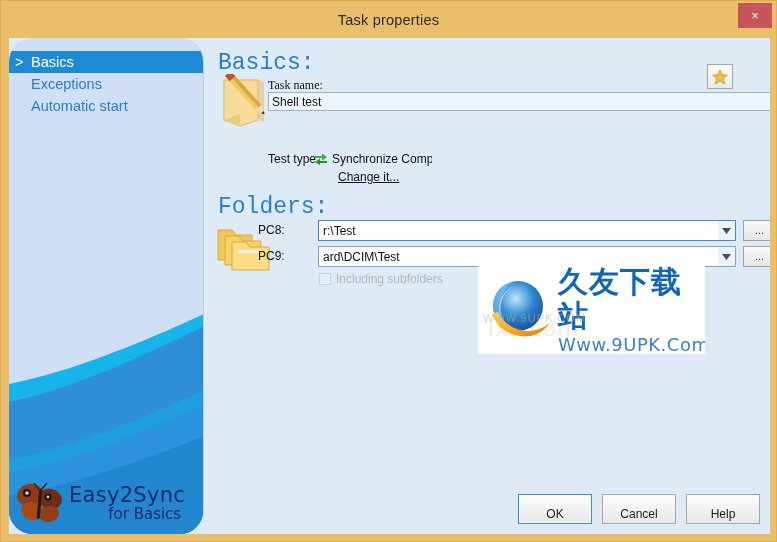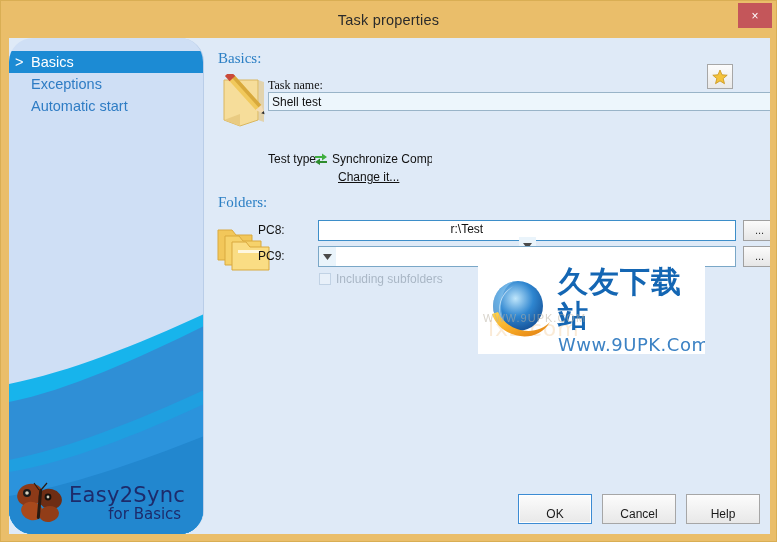--- a/index.html
+++ b/index.html
@@ -127,23 +127,23 @@
   
   #content {
     position: relative;
     flex: 1 1 auto;
     background: #dfeaf7;
     overflow: hidden;
   }
 
   .section-title {
     position: absolute;
-    font-size: 15px;
+    font-size: 23px;
     color: #2b7fc4;
-    font-family: Liberation Serif, serif;
+    font-family: Liberation Mono, monospace;
   }
   #basics-title { left: 14px; top: 12px; }
   #folders-title { left: 14px; top: 156px; }
 
   
   #basics-icon { position: absolute; left: 14px; top: 36px; width: 56px; height: 58px; }
   #folders-icon { position: absolute; left: 12px; top: 182px; width: 60px; height: 54px; }
 
   .field-label {
     position: absolute;
@@ -211,21 +211,21 @@
     white-space: nowrap;
   }
   .folder-combo {
     position: absolute;
     left: 60px; top: 0;
     width: 418px; height: 21px;
     background: #ffffff;
     border: 1px solid #7aa7c7;
     display: flex; align-items: center;
   }
-  .folder-combo.focused { border-color: #3d8ec9; flex-direction: column; }
+  .folder-combo.focused { border-color: #3d8ec9; }
   .folder-combo-text {
     flex: 1 1 auto;
     font-size: 12px;
     color: #111111;
     padding-left: 4px;
     white-space: nowrap;
     overflow: hidden;
     background: transparent;
     border: none;
     outline: none;
@@ -464,20 +464,21 @@
                 <polygon points="0,0 9,0 4.5,6" fill="#4a4a4a"></polygon>
               </svg>
           </span>
         </div>
         <button class="browse-btn">...</button>
       </div>
 
       <div class="folder-row" id="folder-row-2">
         <div class="folder-pc-label">PC9:</div>
         <div class="folder-combo">
+          <input class="folder-combo-text" type="text" value="ard\DCIM\Test" style="">
           <span class="combo-arrow">
             <svg width="9" height="6" viewBox="0 0 9 6">
                 <polygon points="0,0 9,0 4.5,6" fill="#4a4a4a"></polygon>
               </svg>
           </span>
         </div>
         <button class="browse-btn">...</button>
       </div>
 
       <div id="include-subfolders">

